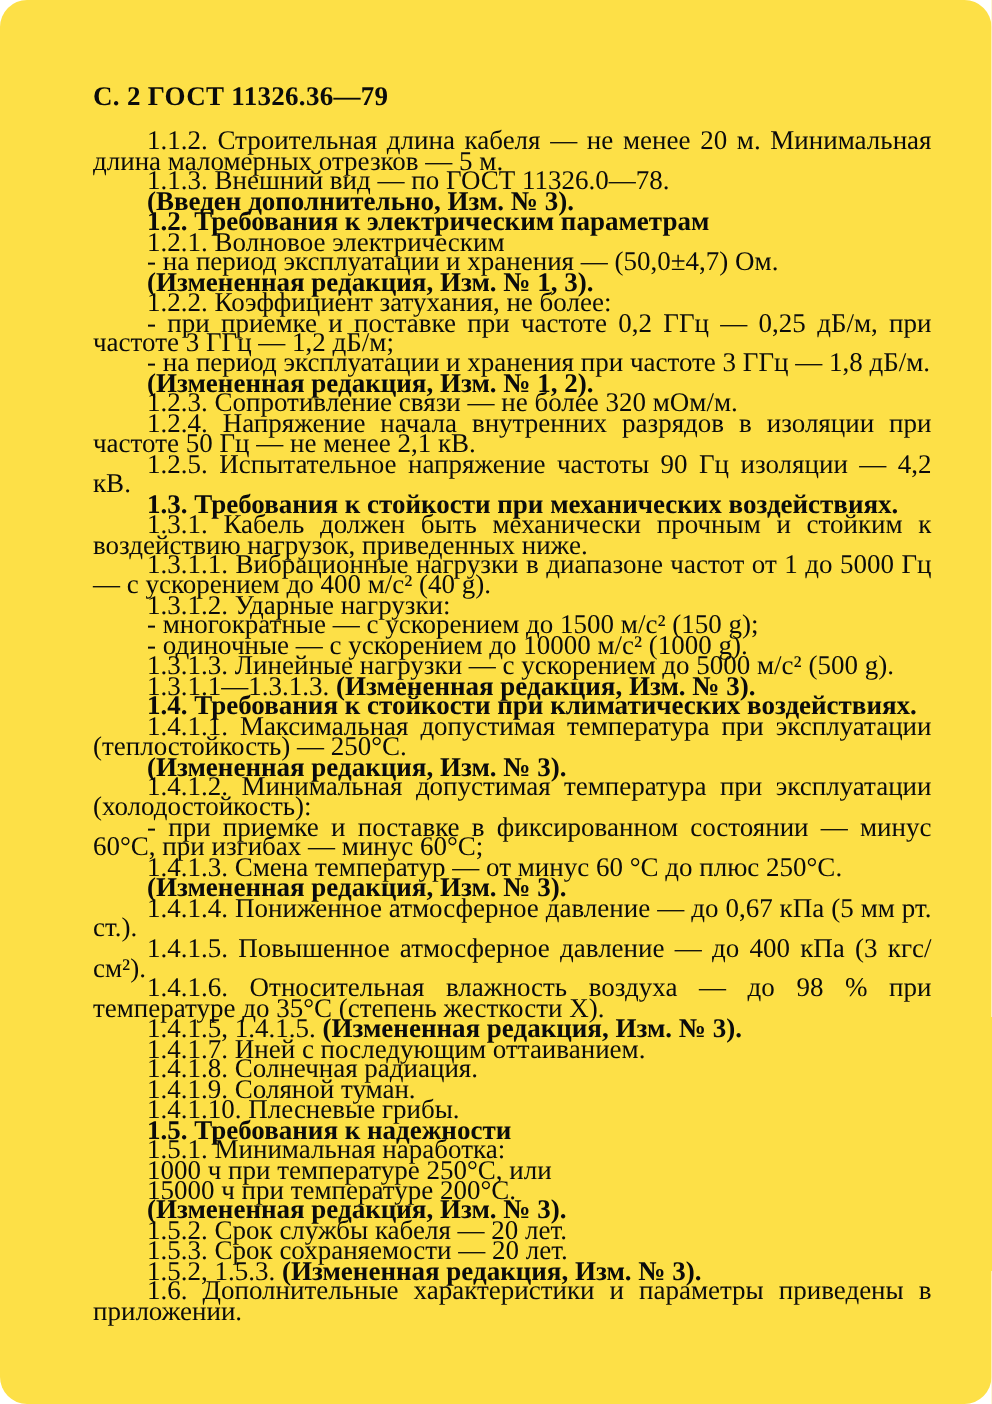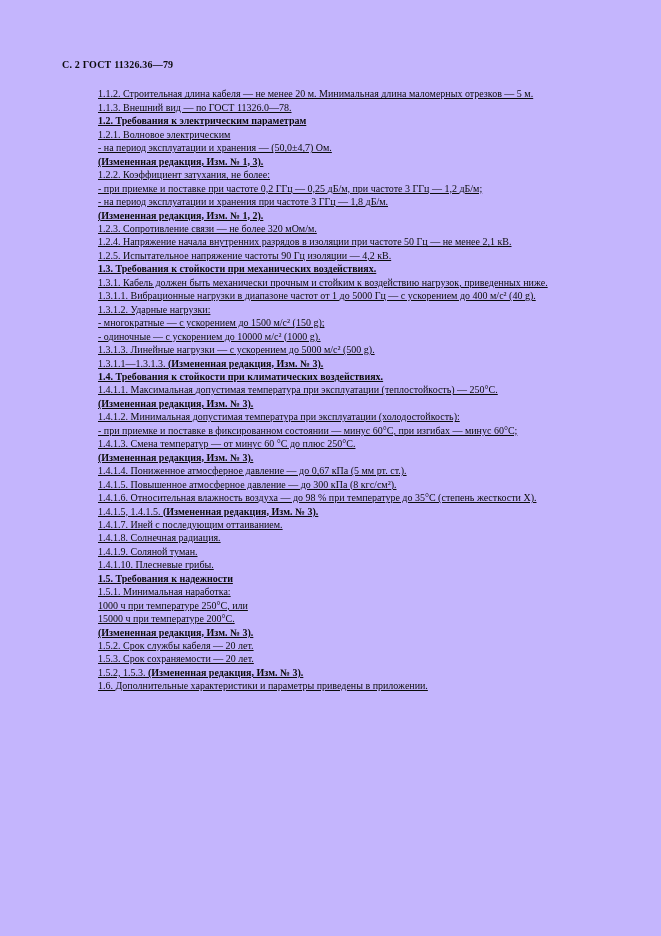--- a/index.html
+++ b/index.html
@@ -4,57 +4,58 @@
 <style>
   html, body {
     margin: 0;
     padding: 0;
     background: #ffffff;
   }
   .page {
     position: relative;
     width: 661px;
     height: 936px;
-    background: #c4b5fd;
+    background: #fde047;
     box-sizing: border-box;
     padding: 58px 40px 0 62px;
     font-family: "Liberation Serif", "DejaVu Serif", serif;
-    font-size: 10px;
+    font-size: 18px;
     line-height: 13.45px;
     color: #0b0b0b;
     overflow: hidden;
+    border-radius: 18px;
   }
   .doc-header {
     font-weight: bold;
     letter-spacing: 0.2px;
     margin: 0 0 16px 0;
     white-space: nowrap;
   }
   .doc-body {
     width: 100%;
   }
   .para {
     margin: 0;
     padding: 0;
     text-indent: 36px;
     text-align: justify;
-    text-decoration: underline;
   }
   .para .bold {
     font-weight: bold;
   }
 </style>
 </head>
 <body>
 
 <div class="page">
   <div class="doc-header">С. 2 ГОСТ 11326.36—79</div>
   <div class="doc-body">
       <p class="para"><span>1.1.2. Строительная длина кабеля — не менее 20 м. Минимальная длина маломерных отрезков — 5 м.</span></p>
       <p class="para"><span>1.1.3. Внешний вид — по ГОСТ 11326.0—78.</span></p>
+      <p class="para"><span class="bold">(Введен дополнительно, Изм. № 3).</span></p>
       <p class="para"><span class="bold">1.2. Требования к электрическим параметрам</span></p>
       <p class="para"><span>1.2.1. Волновое электрическим</span></p>
       <p class="para"><span>- на период эксплуатации и хранения — (50,0±4,7) Ом.</span></p>
       <p class="para"><span class="bold">(Измененная редакция, Изм. № 1, 3).</span></p>
       <p class="para"><span>1.2.2. Коэффициент затухания, не более:</span></p>
       <p class="para"><span>- при приемке и поставке при частоте 0,2 ГГц — 0,25 дБ/м, при частоте 3 ГГц — 1,2 дБ/м;</span></p>
       <p class="para"><span>- на период эксплуатации и хранения при частоте 3 ГГц — 1,8 дБ/м.</span></p>
       <p class="para"><span class="bold">(Измененная редакция, Изм. № 1, 2).</span></p>
       <p class="para"><span>1.2.3. Сопротивление связи — не более 320 мОм/м.</span></p>
       <p class="para"><span>1.2.4. Напряжение начала внутренних разрядов в изоляции при частоте 50 Гц — не менее 2,1 кВ.</span></p>
@@ -68,21 +69,21 @@
       <p class="para"><span>1.3.1.3. Линейные нагрузки — с ускорением до 5000 м/с² (500 g).</span></p>
       <p class="para"><span>1.3.1.1—1.3.1.3. </span><span class="bold">(Измененная редакция, Изм. № 3).</span></p>
       <p class="para"><span class="bold">1.4. Требования к стойкости при климатических воздействиях.</span></p>
       <p class="para"><span>1.4.1.1. Максимальная допустимая температура при эксплуатации (теплостойкость) — 250°С.</span></p>
       <p class="para"><span class="bold">(Измененная редакция, Изм. № 3).</span></p>
       <p class="para"><span>1.4.1.2. Минимальная допустимая температура при эксплуатации (холодостойкость):</span></p>
       <p class="para"><span>- при приемке и поставке в фиксированном состоянии — минус 60°С, при изгибах — минус 60°С;</span></p>
       <p class="para"><span>1.4.1.3. Смена температур — от минус 60 °С до плюс 250°С.</span></p>
       <p class="para"><span class="bold">(Измененная редакция, Изм. № 3).</span></p>
       <p class="para"><span>1.4.1.4. Пониженное атмосферное давление — до 0,67 кПа (5 мм рт. ст.).</span></p>
-      <p class="para"><span>1.4.1.5. Повышенное атмосферное давление — до 300 кПа (8 кгс/см²).</span></p>
+      <p class="para"><span>1.4.1.5. Повышенное атмосферное давление — до 400 кПа (3 кгс/см²).</span></p>
       <p class="para"><span>1.4.1.6. Относительная влажность воздуха — до 98 % при температуре до 35°С (степень жесткости X).</span></p>
       <p class="para"><span>1.4.1.5, 1.4.1.5. </span><span class="bold">(Измененная редакция, Изм. № 3).</span></p>
       <p class="para"><span>1.4.1.7. Иней с последующим оттаиванием.</span></p>
       <p class="para"><span>1.4.1.8. Солнечная радиация.</span></p>
       <p class="para"><span>1.4.1.9. Соляной туман.</span></p>
       <p class="para"><span>1.4.1.10. Плесневые грибы.</span></p>
       <p class="para"><span class="bold">1.5. Требования к надежности</span></p>
       <p class="para"><span>1.5.1. Минимальная наработка:</span></p>
       <p class="para"><span>1000 ч при температуре 250°С, или</span></p>
       <p class="para"><span>15000 ч при температуре 200°С.</span></p>

